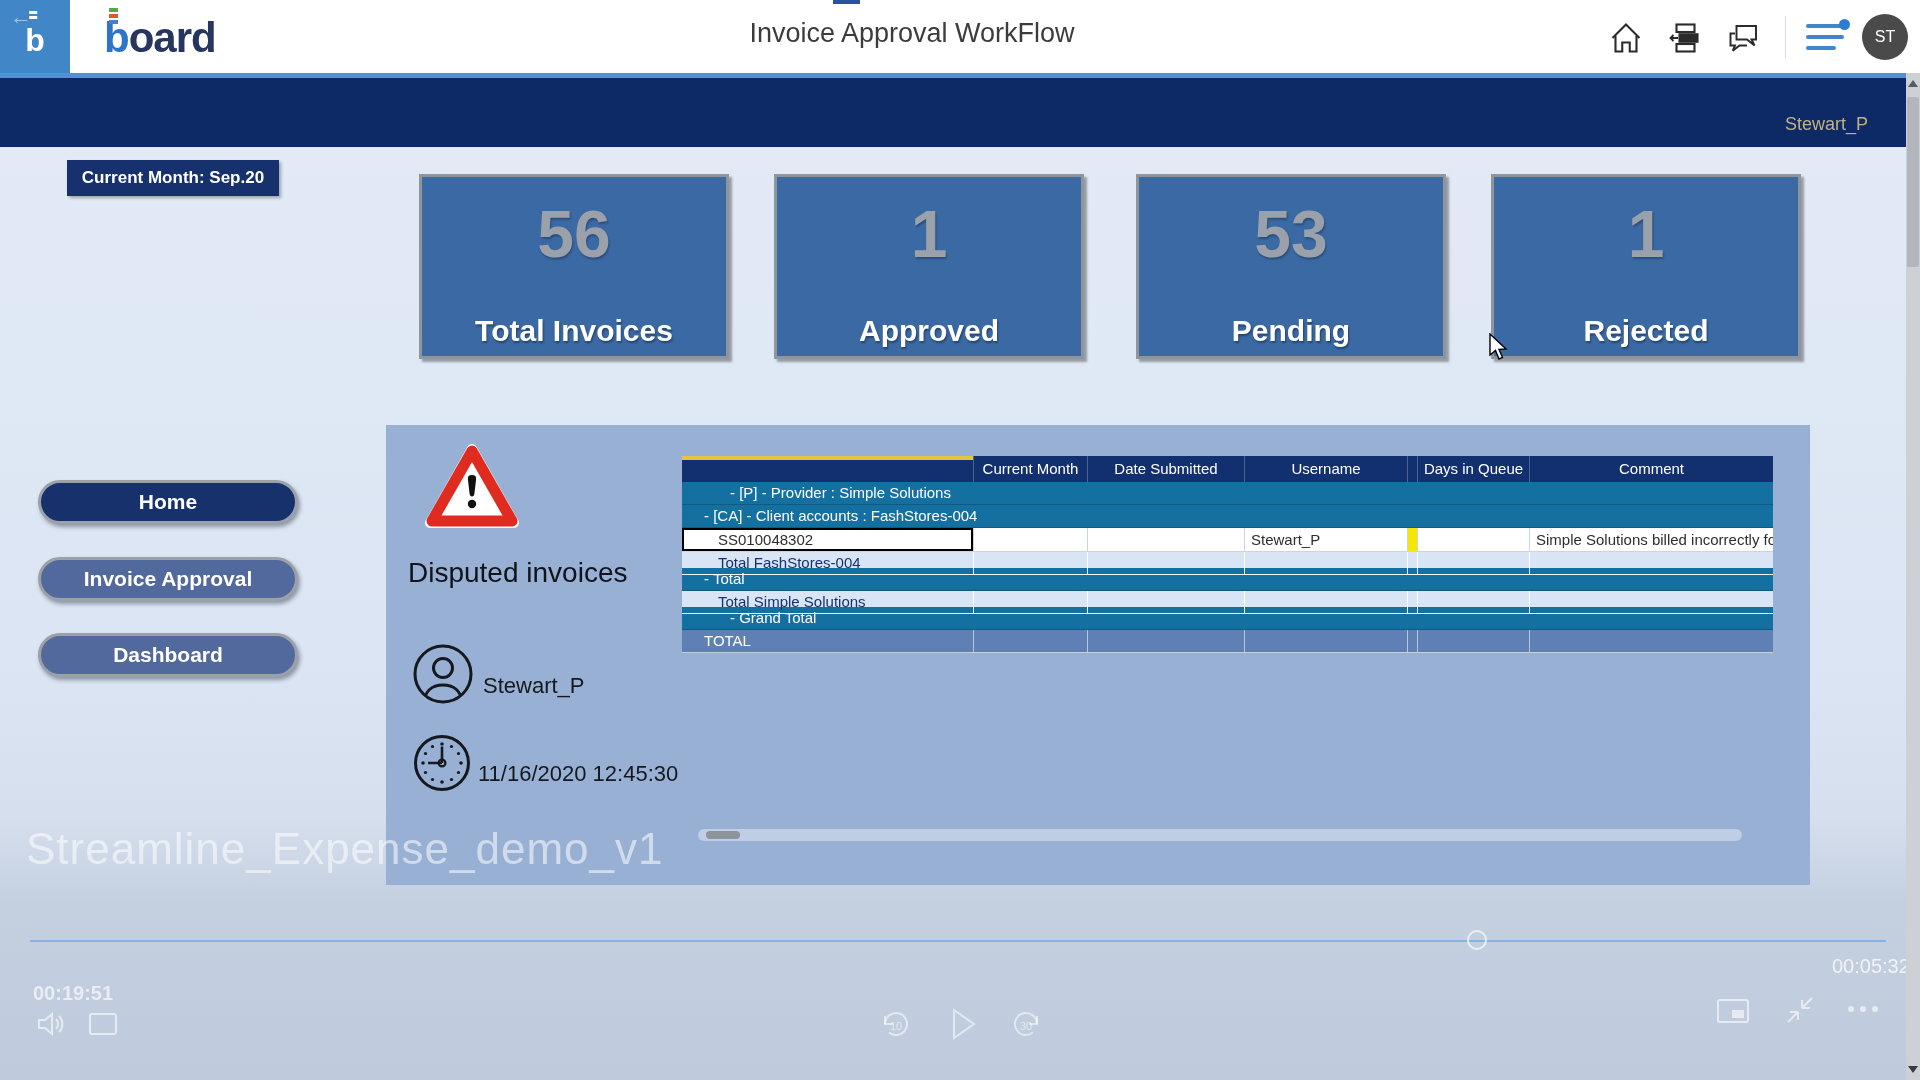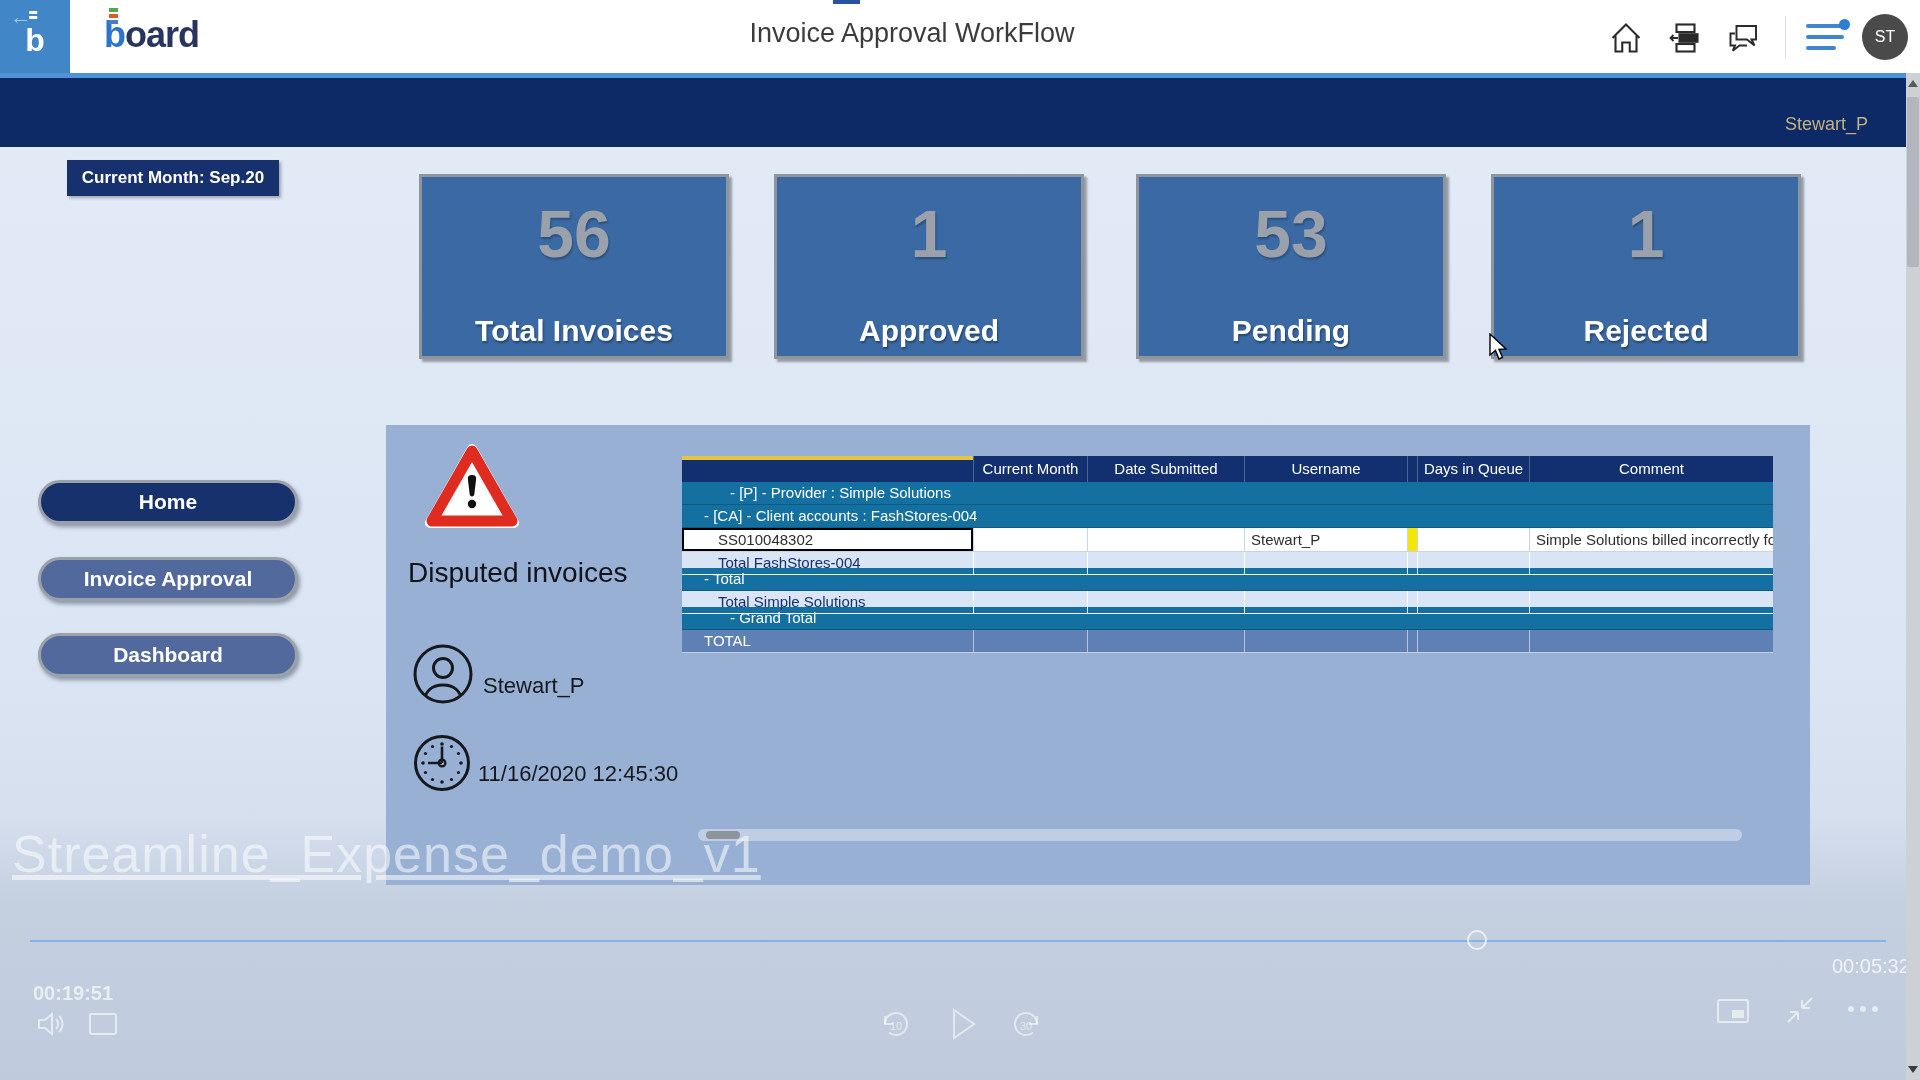--- a/index.html
+++ b/index.html
@@ -4,21 +4,21 @@
 <style>
   html,body{margin:0;padding:0;background:#222;}
   .stage{position:relative;width:1920px;height:1080px;overflow:hidden;
          font-family:"Liberation Sans",sans-serif;background:#dce6f4;}
   
   .topbar{position:absolute;left:0;top:0;width:1920px;height:73px;background:#ffffff;z-index:30;}
   .back-square{position:absolute;left:0;top:0;width:70px;height:73px;background:#4186c6;cursor:pointer;}
   .back-arrow{position:absolute;left:10px;top:4px;font-size:22px;color:#9ec6e8;font-weight:700;}
   .mini-b{position:absolute;left:50%;top:24px;transform:translateX(-50%);color:#fff;font-weight:700;font-size:32px;line-height:1;}
   .mini-b:before{content:"";position:absolute;left:4px;top:-8px;width:8px;height:3px;background:#fff;box-shadow:0 -5px 0 #fff;}
-  .brand{position:absolute;left:104px;top:14px;font-size:36px;font-weight:700;letter-spacing:-1px;color:#27355f;}
+  .brand{position:absolute;left:104px;top:14px;font-size:42px;font-weight:700;letter-spacing:-1px;color:#27355f;}
   .brand .b1{color:#2e75c9;position:relative;}
   .brand .b1:before{content:"";position:absolute;left:5px;top:0px;width:9px;height:4px;background:#e0592a;box-shadow:0 -6px 0 #58a646,0 6px 0 #4a7fc1;}
   .page-title{position:absolute;left:50%;transform:translateX(-50%);top:18px;font-size:27px;font-weight:400;color:#3c3c3c;white-space:nowrap;margin-left:-48px;}
   .tb-icons{position:absolute;right:0;top:0;height:73px;}
   .tb-ic{position:absolute;top:20px;width:36px;height:36px;cursor:pointer;}
   .ic-home{right:276px;} .ic-flow{right:218px;} .ic-chat{right:158px;}
   .tb-divider{position:absolute;right:134px;top:16px;width:1px;height:42px;background:#dcdcdc;}
   .ic-menu{right:74px;top:24px;width:40px;height:28px;}
   .ic-menu .bar{position:absolute;left:0;height:4px;border-radius:2px;background:#3f86cf;}
   .ic-menu .dot{position:absolute;right:-4px;top:-5px;width:11px;height:11px;border-radius:50%;background:#2f7dd1;}
@@ -75,22 +75,22 @@
   .r-data{height:24px;background:#ffffff;color:#2e2e2e;}
   .r-data .cell{border-left:1px solid #c9d4e4;border-bottom:1px solid #c9d4e4;line-height:24px;white-space:nowrap;overflow:hidden;}
   .cell.first{border-left:none;}
   .lbl,.cell{padding-left:6px;box-sizing:border-box;}
   .lvl0{padding-left:8px;margin-left:40px;} .lvl1{padding-left:22px;} .lvl2{padding-left:36px;}
   .sel{box-shadow:inset 0 0 0 2px #000;}
   
   .hscroll{position:absolute;left:312px;top:404px;width:1044px;height:12px;background:rgba(255,255,255,.38);border-radius:6px;cursor:pointer;}
   .hscroll .handle{position:absolute;left:8px;top:2px;width:34px;height:8px;border-radius:4px;background:#8e949c;}
   
-  .watermark{position:absolute;left:12px;top:824px;font-size:52px;font-weight:400;color:rgba(255,255,255,.55);
-             letter-spacing:1px;z-index:40;pointer-events:none;white-space:nowrap;text-decoration:underline;}
+  .watermark{position:absolute;left:26px;top:824px;font-size:44px;font-weight:400;color:rgba(255,255,255,.55);
+             letter-spacing:1px;z-index:40;pointer-events:none;white-space:nowrap;}
   .progress-line{position:absolute;left:30px;top:940px;width:1856px;height:2px;background:rgba(125,175,227,.9);z-index:40;cursor:pointer;}
   .progress-knob{position:absolute;left:1467px;top:930px;width:20px;height:20px;border:2px solid rgba(242,246,252,.85);
                  border-radius:50%;box-sizing:border-box;z-index:41;cursor:pointer;}
   .t-elapsed{position:absolute;left:33px;top:982px;font-size:20px;font-weight:600;color:rgba(255,255,255,.65);z-index:40;}
   .t-remaining{position:absolute;left:1832px;top:955px;font-size:20px;color:rgba(255,255,255,.75);z-index:40;}
   .pico{position:absolute;z-index:40;cursor:pointer;}
   
   .vscroll{position:absolute;right:0;top:73px;width:14px;height:1007px;background:#cdd0d4;z-index:45;cursor:pointer;}
   .vs-arrow{position:absolute;left:50%;transform:translateX(-50%);width:0;height:0;border-left:5px solid transparent;border-right:5px solid transparent;}
   .vs-up{top:7px;border-bottom:7px solid #5a5a5a;}

